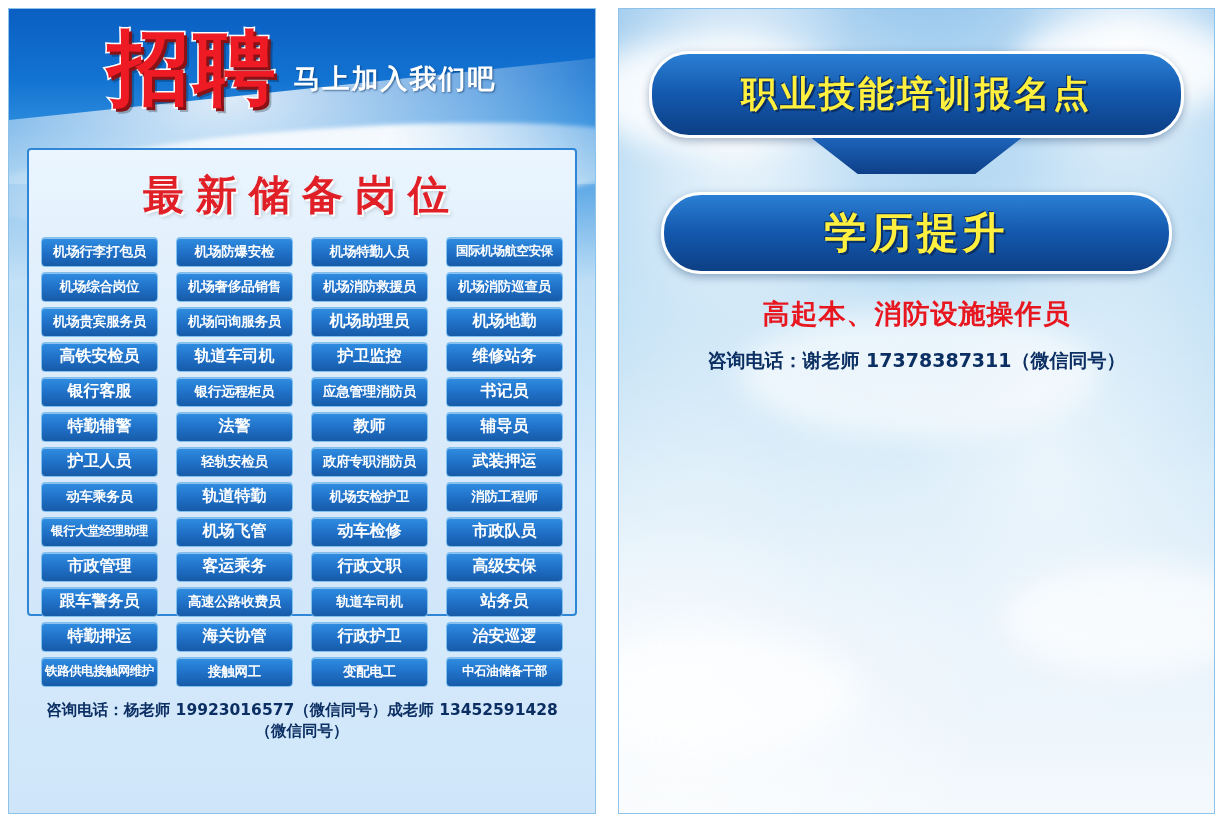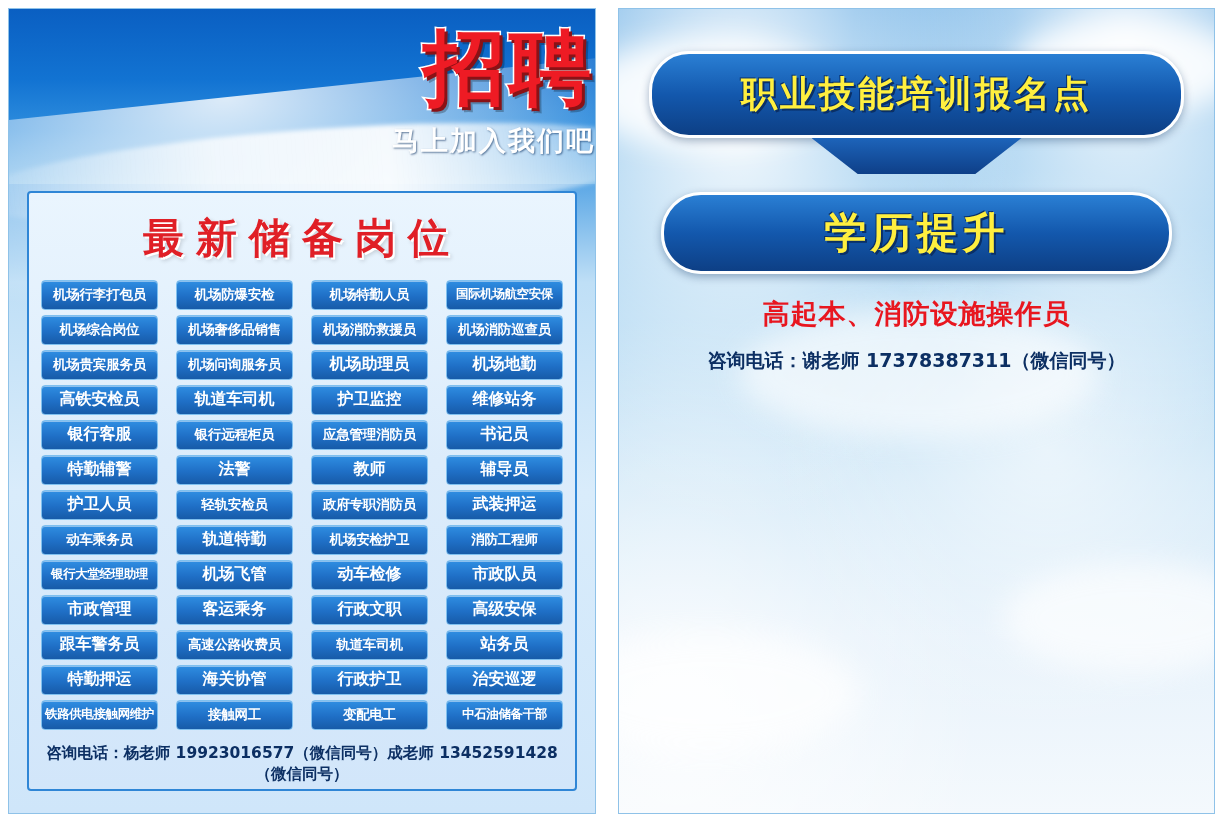--- a/index.html
+++ b/index.html
@@ -64,21 +64,20 @@
   }
 
   .lp-header {
     position: relative;
     z-index: 3;
     padding: 18px 0 0 0;
     display: flex;
     align-items: flex-end;
     justify-content: center;
     gap: 14px;
-    flex-direction: column;
   }
   .lp-title {
     font-family: "DejaVu Sans", sans-serif;
     font-size: 82px;
     font-weight: bold;
     line-height: 1;
     color: #ee1b24;
     letter-spacing: 4px;
     -webkit-text-stroke: 3px #ffffff;
     paint-order: stroke fill;
@@ -92,27 +91,27 @@
     font-weight: bold;
     color: #ffffff;
     letter-spacing: 2px;
     padding-bottom: 12px;
     text-shadow: 1px 1px 2px rgba(0,40,90,0.6);
   }
 
   .lp-body {
     position: relative;
     z-index: 4;
-    margin: 20px 18px 0 18px;
+    margin: 39px 18px 0 18px;
     background: linear-gradient(180deg, #eaf5fe 0%, #dcecfb 45%, #d2e6fa 100%);
     border: 2px solid #2f86d6;
     border-radius: 4px;
     padding: 12px 12px 16px 12px;
     box-sizing: border-box;
-    height: 600px;
+    height: 468px;
   }
   .lp-section-title {
     text-align: center;
     font-family: "DejaVu Sans", sans-serif;
     font-size: 41px;
     font-weight: bold;
     color: #e01f26;
     letter-spacing: 12px;
     text-shadow: 2px 2px 0 #ffffff, 3px 3px 4px rgba(0,0,0,0.18);
     margin: 6px 0 14px 0;

